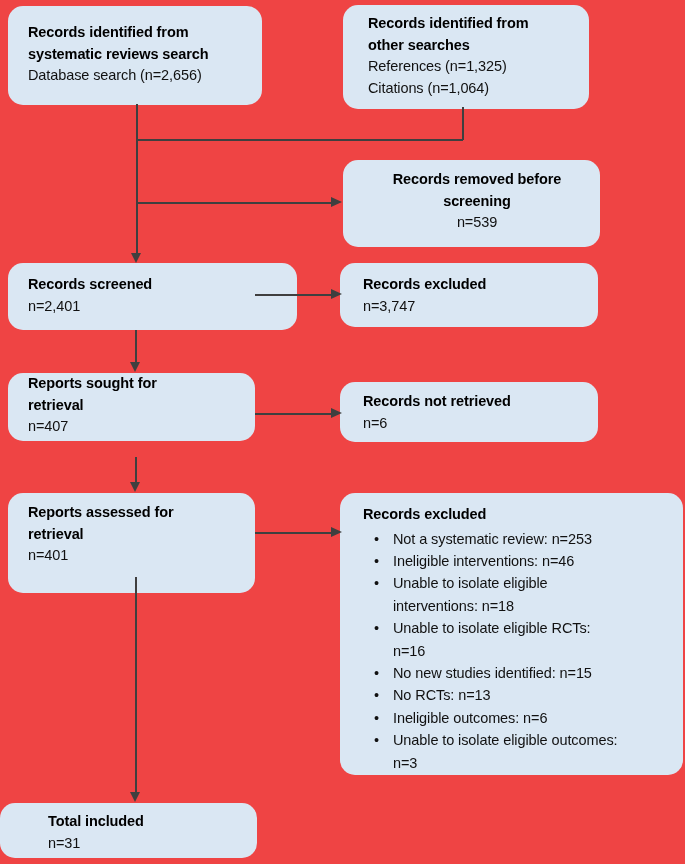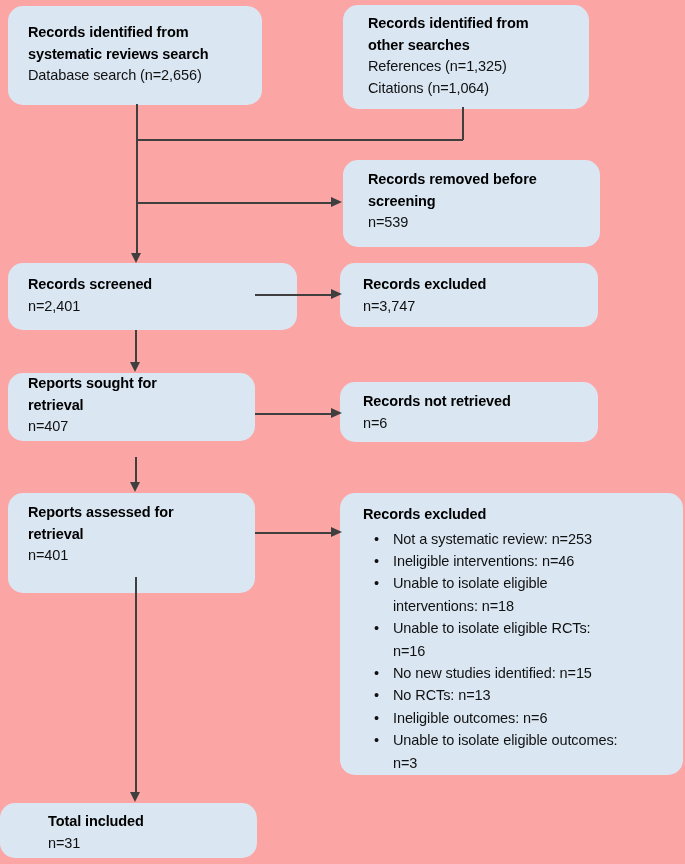--- a/index.html
+++ b/index.html
@@ -1,17 +1,17 @@
 <!DOCTYPE html>
 <html style="--box-fill: #dae7f3; --line: #3f3f3f;"><head>
 <meta charset="utf-8">
 <style>
   html, body { margin:0; padding:0; background:#ffffff; }
   #canvas {
-    position:relative; width:685px; height:864px; background:#fca5a5;
+    position:relative; width:685px; height:864px; background:#ef4444;
     font-family:"Liberation Sans", sans-serif; color:#111111; overflow:hidden;
   }
   .box {
     position:absolute; background:var(--box-fill,#dae7f3);
     border-radius:15px; box-sizing:border-box;
     padding:11px 14px 6px 20px; font-size:14.5px; line-height:21.5px;
     letter-spacing:-0.1px;
   }
   .box .title { font-weight:bold; color:#000000; }
   .ln { display:block; white-space:nowrap; }
@@ -51,21 +51,21 @@
     <div class="title">
       <span class="ln">Records identified from</span>
       <span class="ln">other searches</span>
     </div>
     <div>
       <span class="ln">References (n=1,325)</span>
       <span class="ln">Citations (n=1,064)</span>
     </div>
   </div>
 
-  <div class="box" style="left:343px; top:160px; width:257px; height:87px; padding-top:9px; padding-left:25px;">
+  <div class="box" style="left:343px; top:160px; width:257px; height:87px; padding-top:9px; padding-left:25px;text-align:center;">
     <div class="title">
       <span class="ln">Records removed before</span>
       <span class="ln">screening</span>
     </div>
     <div>
       <span class="ln">n=539</span>
     </div>
   </div>
 
   <div class="box" style="left:8px; top:263px; width:289px; height:67px; padding-top:11px;">

